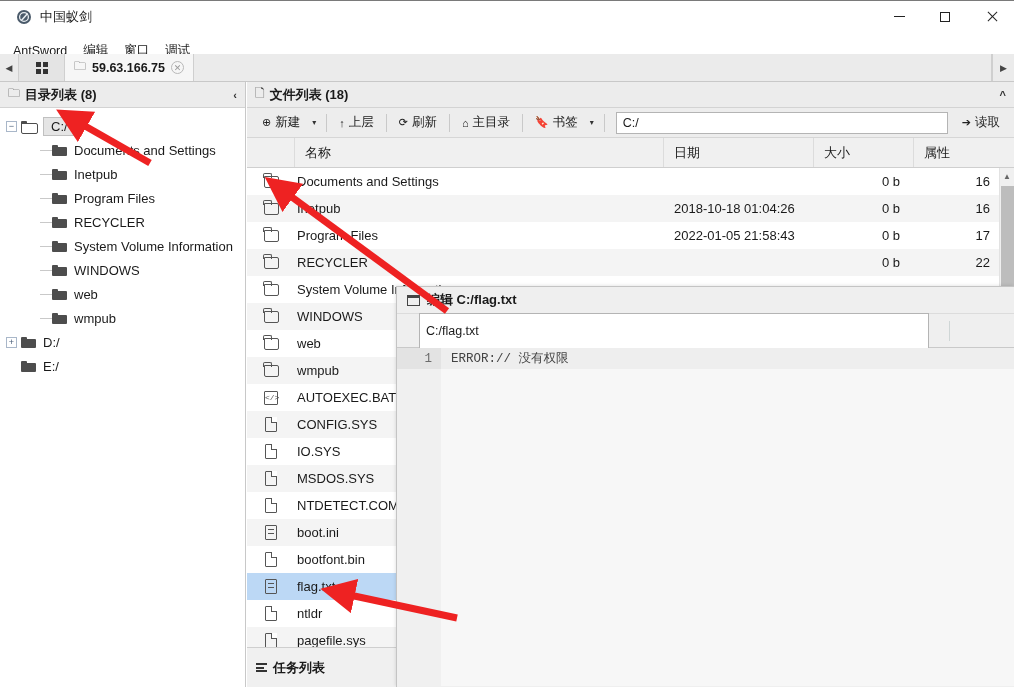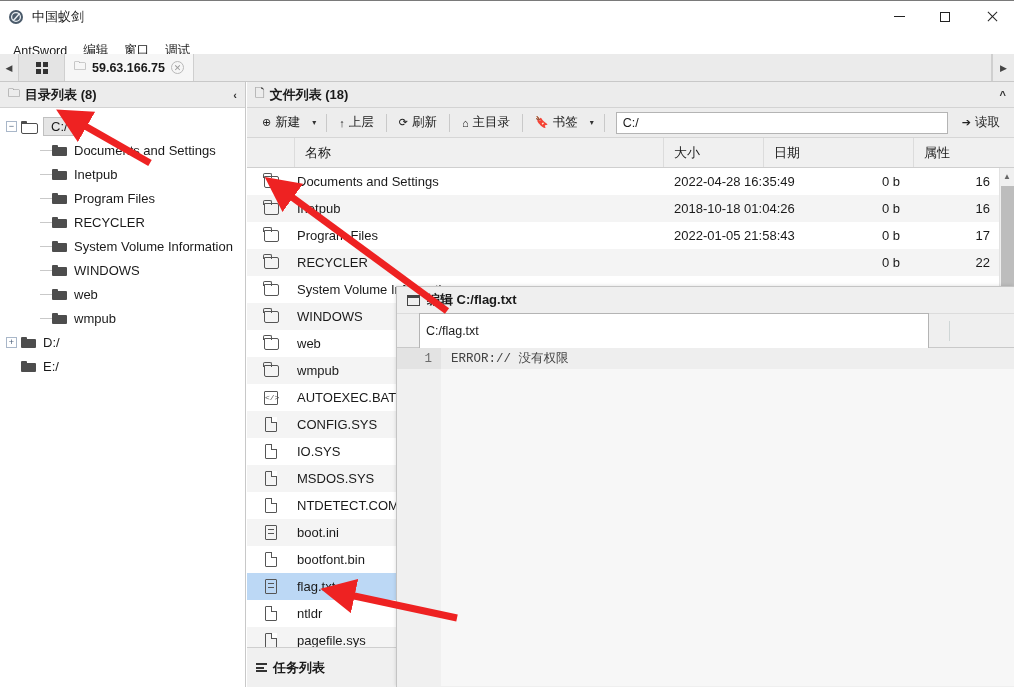--- a/index.html
+++ b/index.html
@@ -12,21 +12,21 @@
     overflow: hidden;
   }
   #app { position: relative; width: 1014px; height: 687px; background:#fff; }
 
   
   .titlebar {
     position:absolute; left:0; top:0; width:1014px; height:32px;
     background:#ffffff; border-top:1px solid #7a7a7a;
     display:flex; align-items:center;
   }
-  .title-left { display:flex; align-items:center; gap:8px; padding-left:8px; }
+  .title-left { display:flex; align-items:center; gap:8px; padding-left:16px; }
   .app-icon { width:16px; height:16px; position:relative; }
   .title-text { font-size:13px; color:#1a1a1a; }
   .win-controls { margin-left:auto; display:flex; height:32px; }
   .win-btn { width:46px; height:32px; display:flex; align-items:center; justify-content:center;
              font-size:13px; color:#222; }
   .win-min { width:11px; height:1px; background:#222; }
   .win-max { width:10px; height:10px; border:1px solid #222; }
   .win-x { position:relative; width:11px; height:11px; }
   .win-x:before, .win-x:after {
     content:""; position:absolute; left:0; top:5px; width:13px; height:1px; background:#222;
@@ -390,33 +390,32 @@
       </div>
       <div class="tb-read">
         <span class="tb-ico">➔</span>
         <span>读取</span>
       </div>
     </div>
 
     <div class="fl-head">
       <div class="c c-ico"></div>
       <div class="c c-name">名称</div>
+      <div class="c c-date">日期</div>
       <div class="c c-size">大小</div>
-      <div class="c c-date">日期</div>
       <div class="c c-attr">属性</div>
     </div>
 
     <div class="fl-body">
       <div id="filerows">
           <div class="fl-row">
             <div class="fl-c fl-ico">
               <span class="ico-folder"></span>
             </div>
             <div class="fl-c fl-name">Documents and Settings</div>
-            <div class="fl-c fl-date">2022-04-28 16:35:49</div>
             <div class="fl-c fl-size">0 b</div>
             <div class="fl-c fl-attr">16</div>
           </div>
           <div class="fl-row alt">
             <div class="fl-c fl-ico">
               <span class="ico-folder"></span>
             </div>
             <div class="fl-c fl-name">Inetpub</div>
             <div class="fl-c fl-date">2018-10-18 01:04:26</div>
             <div class="fl-c fl-size">0 b</div>

